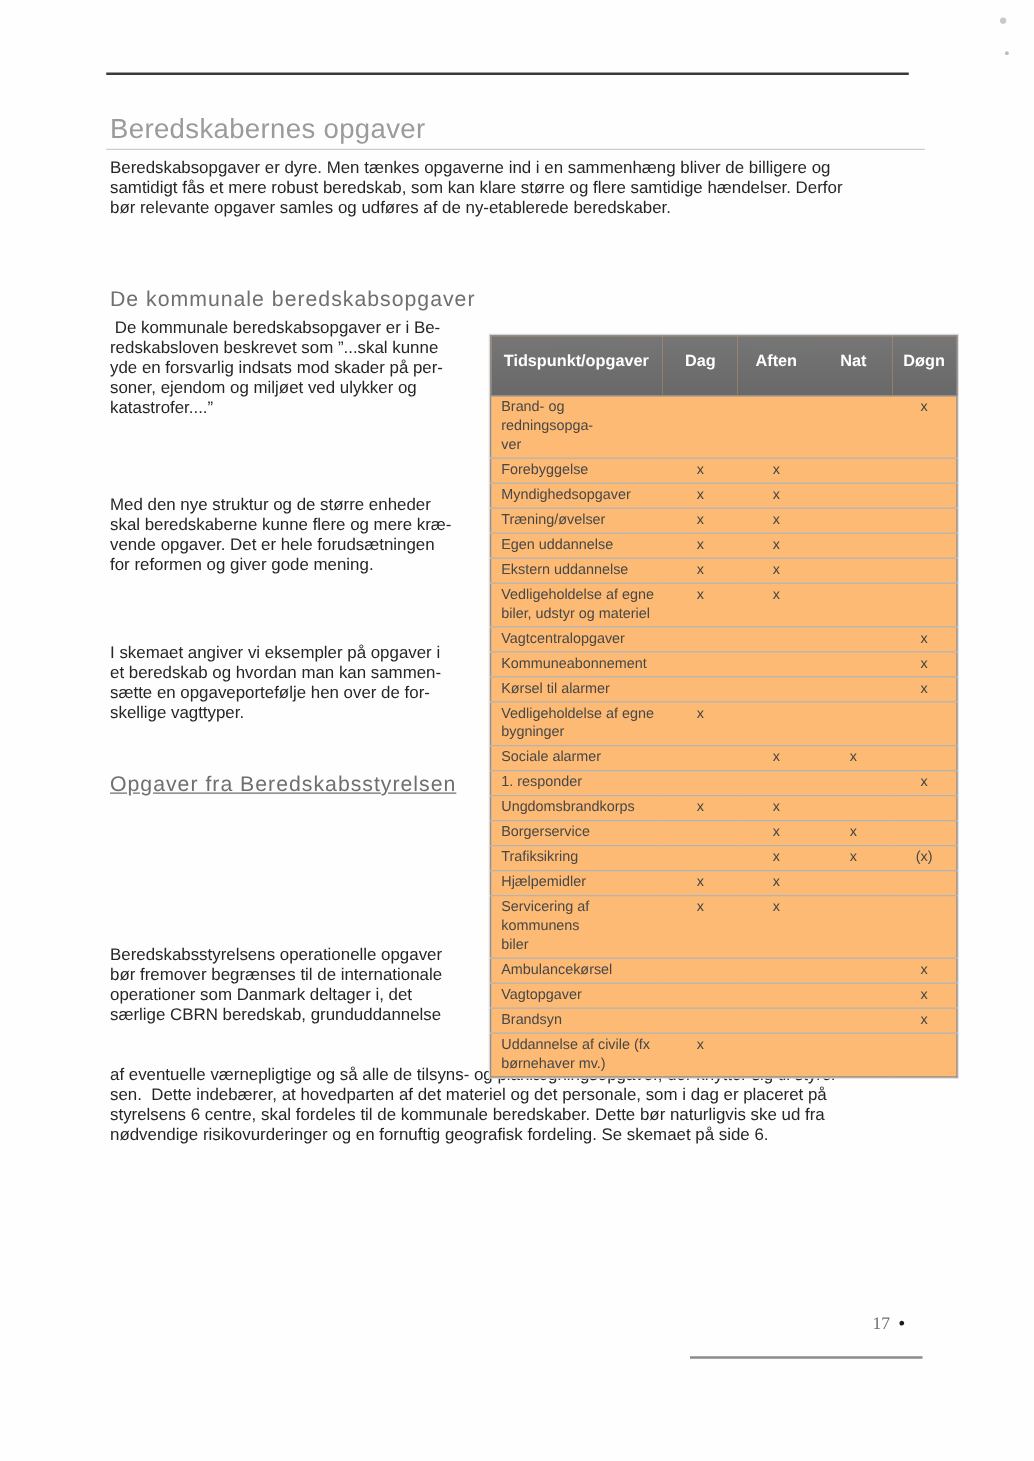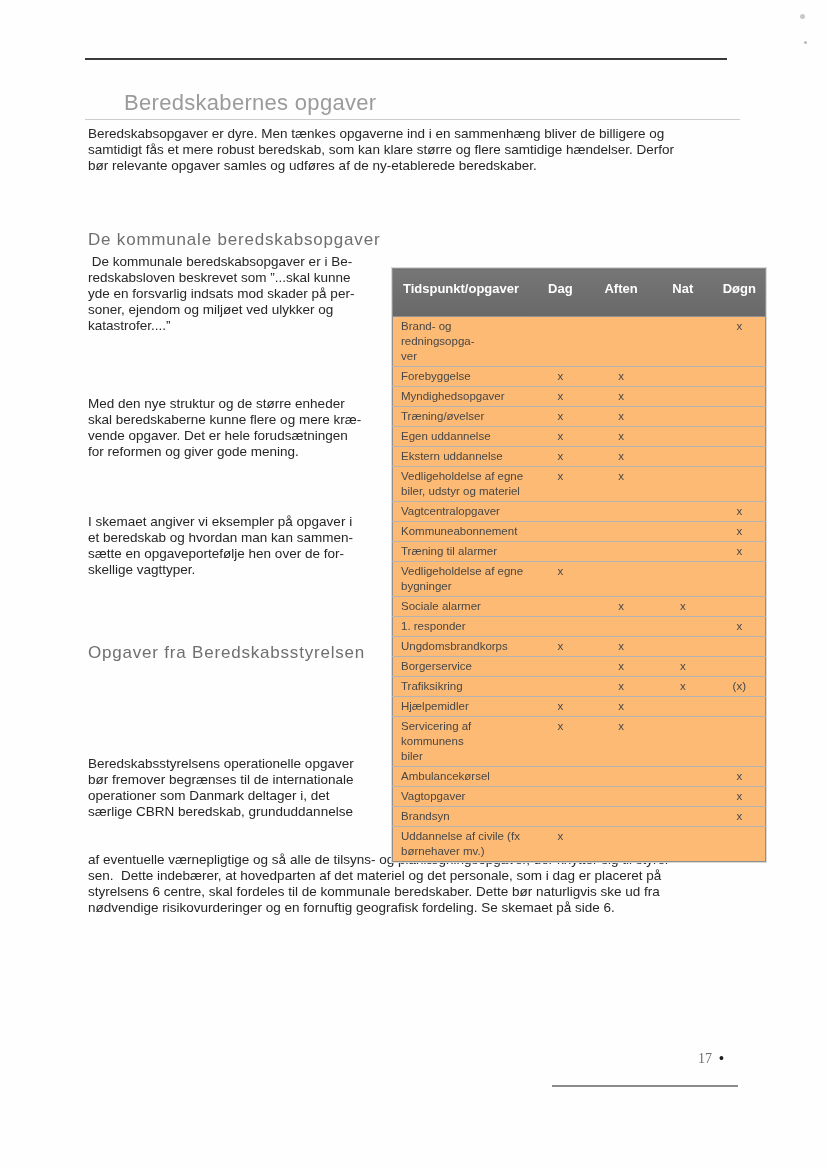--- a/index.html
+++ b/index.html
@@ -20,42 +20,41 @@
     box-shadow:3px 26px 0 -1px #b8bcbd;
   }
   .top-rule{
     position:absolute; left:85px; top:58px;
     width:642px; height:2px; background:#3a3a3a;
   }
   .main-heading{
     position:absolute; left:88px; top:90px;
     font-size:22px; font-weight:400; color:#9b9b9b;
     letter-spacing:0.3px;
-    margin-left:36px;
   }
   .heading-underline{
     position:absolute; left:85px; top:119px;
     width:655px; height:1px; background:#cdcdcd;
   }
   .para{
     position:absolute;
     font-size:13.5px; line-height:16px;
     color:#262626; white-space:pre;
   }
   .intro   { left:88px; top:126px; width:655px; }
   .section-heading{
     position:absolute; left:88px;
     font-size:17px; font-weight:400; color:#6f6f6f;
     letter-spacing:0.8px;
   }
   .sec1 { top:230px; }
   .p1   { left:88px; top:254px; width:302px; }
   .p2   { left:88px; top:396px; width:302px; }
   .p3   { left:88px; top:514px; width:302px; }
-  .sec2 { top:643px; }
+  .sec2 { top:618px;text-decoration:underline; }
   .p4   { left:88px; top:666px; width:302px; }
   .p5   { left:88px; top:756px; width:302px; }
   .closing{ left:88px; top:852px; width:660px; }
 
   .task-table{
     position:absolute; left:392px; top:268px;
     width:374px;
     border-collapse:collapse;
     border:1px solid #8f8f8f;
     background:#fdba74;
@@ -219,21 +218,21 @@
           <td>x</td>
         </tr>
         <tr>
           <td class="label">Kommuneabonnement</td>
           <td></td>
           <td></td>
           <td></td>
           <td>x</td>
         </tr>
         <tr>
-          <td class="label">Træning til alarmer</td>
+          <td class="label">Kørsel til alarmer</td>
           <td></td>
           <td></td>
           <td></td>
           <td>x</td>
         </tr>
         <tr>
           <td class="label">Vedligeholdelse af egne
 bygninger</td>
           <td>x</td>
           <td></td>

